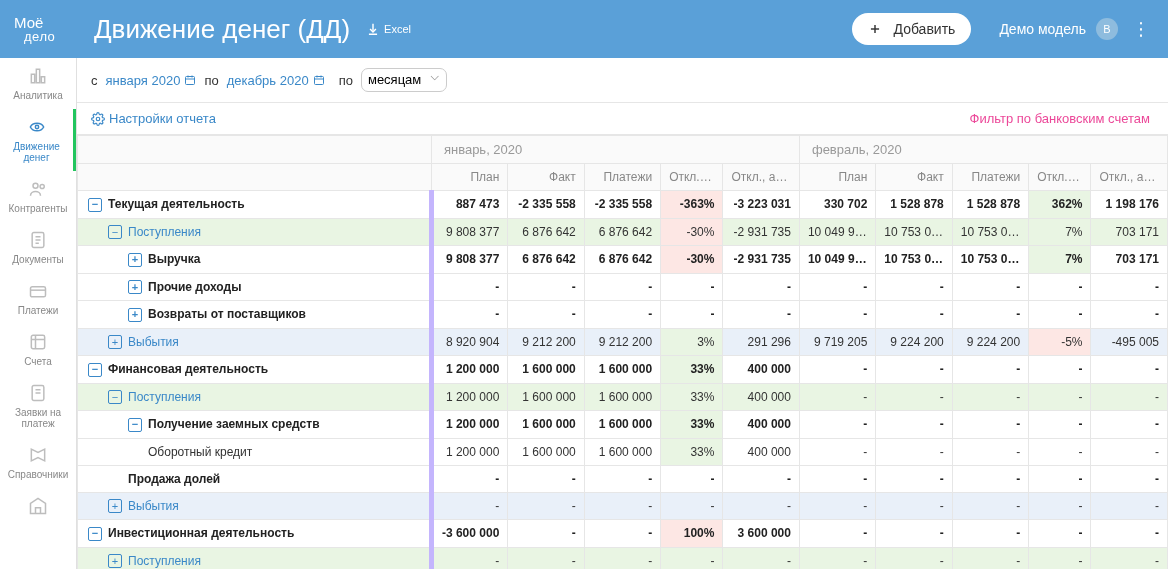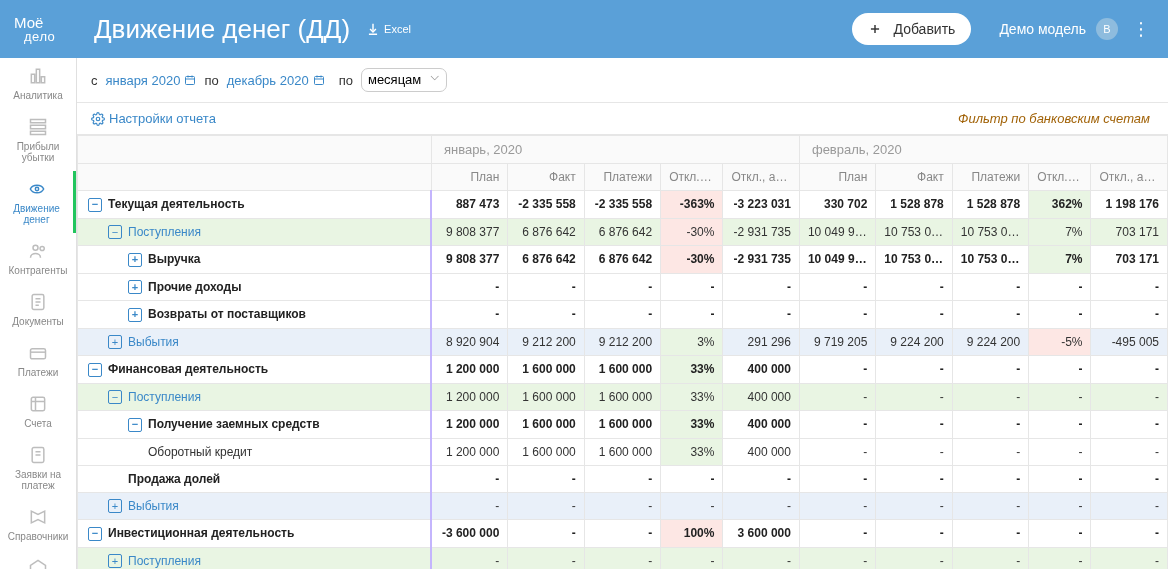--- a/index.html
+++ b/index.html
@@ -142,21 +142,21 @@
 
   .second-bar {
     display: flex;
     align-items: center;
     padding: 8px 14px;
     border-bottom: 1px solid #e6e6e6;
     font-size: 13px;
     gap: 6px;
   }
   .gear-link { color: #3a88c8; cursor: pointer; display: flex; align-items: center; gap: 4px; }
-  .filter-label { margin-left: auto; color: #a16207; font-size: 13px; padding-right: 4px; font-style: italic; }
+  .filter-label { margin-left: auto; color: #ec4899; font-size: 13px; padding-right: 4px; }
 
   .table-wrap { flex: 1; overflow: auto; }
   table { border-collapse: collapse; width: 100%; table-layout: fixed; }
   th, td {
     border: 1px solid #e6e6e6;
     padding: 6px 8px;
     font-size: 12px;
     white-space: nowrap;
     overflow: hidden;
     text-overflow: ellipsis;
@@ -185,21 +185,21 @@
   .indent-1 { padding-left: 30px; }
   .indent-2 { padding-left: 50px; }
   .indent-3 { padding-left: 70px; }
   .bold { font-weight: 700; color: #222; }
   .row-green td { background: #e9f5e3; }
   .row-blue  td { background: #e9f0f9; }
   .cell-green { background: #e9f5e3 !important; }
   .cell-pink  { background: #fde7e4 !important; margin-left: 45px; }
   .link-blue { color: #3a88c8; }
 
-  td.labelcell { border-right: 2px solid #c4b5fd; }
+  td.labelcell { border-right: 5px solid #c4b5fd; }
 </style>
 </head>
 <body>
 
 <div class="top-header">
   <div class="logo">
     <div class="line1">Моё</div>
     <div class="line2">дело</div>
   </div>
   <div class="page-title">Движение денег (ДД)</div>
@@ -230,26 +230,20 @@
 
 <div class="body-wrap">
 
   <div class="sidebar" id="sidebar">
       <div class="side-item">
         <svg class="side-icon" viewBox="0 0 24 24" fill="none" stroke="currentColor" stroke-width="1.8">
           <path d="M4 20h4V10H4zM10 20h4V4h-4zM16 20h4v-7h-4z"></path>
         </svg>
         <span>Аналитика</span>
       </div>
-      <div class="side-item">
-        <svg class="side-icon" viewBox="0 0 24 24" fill="none" stroke="currentColor" stroke-width="1.8">
-          <path d="M3 3h18v4H3zM3 10h18v4H3zM3 17h18v4H3z"></path>
-        </svg>
-        <span>Прибыли<br>убытки</span>
-      </div>
       <div class="side-item active">
         <svg class="side-icon" viewBox="0 0 24 24" fill="none" stroke="currentColor" stroke-width="1.8">
           <path d="M4 12c3-6 13-6 16 0-3 6-13 6-16 0z"></path>
           <circle cx="12" cy="12" r="2"></circle>
         </svg>
         <span>Движение<br>денег</span>
       </div>
       <div class="side-item">
         <svg class="side-icon" viewBox="0 0 24 24" fill="none" stroke="currentColor" stroke-width="1.8">
           <circle cx="9" cy="8" r="3"></circle>

